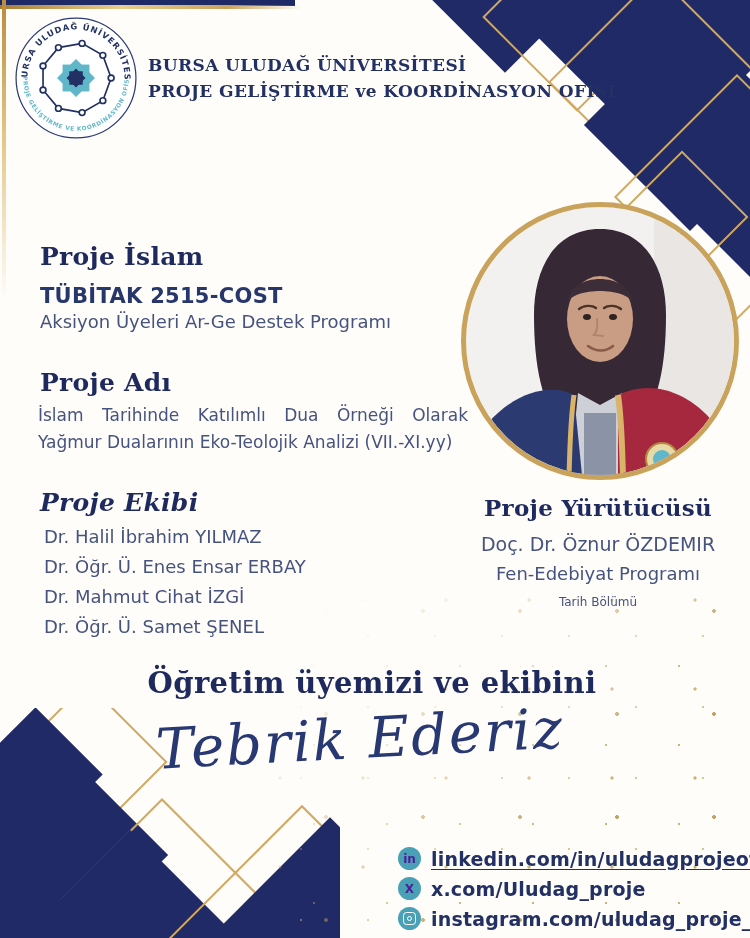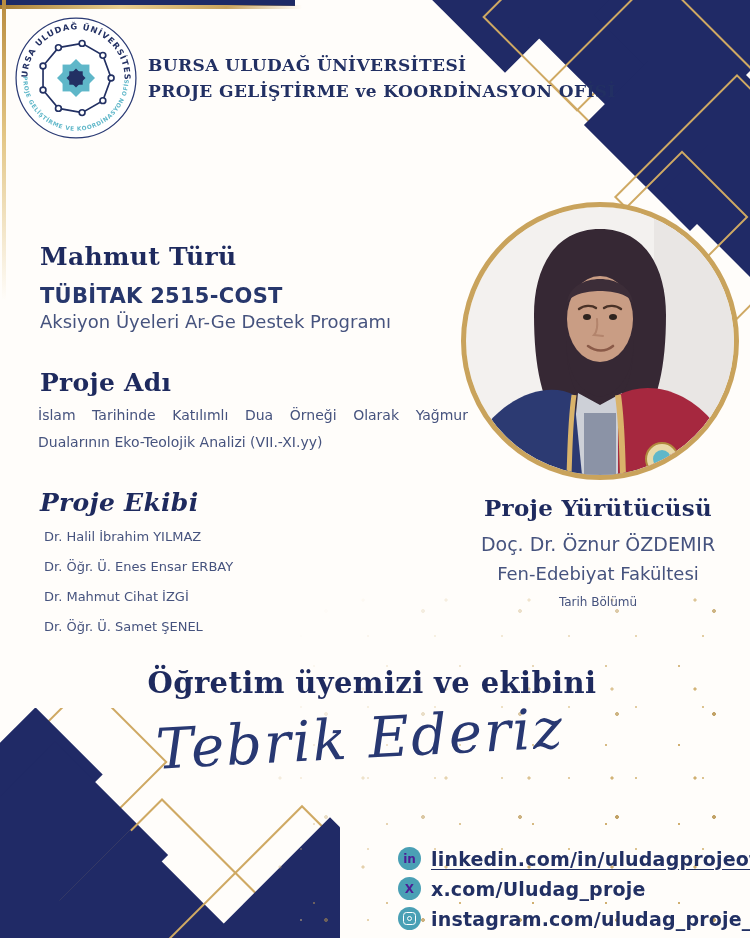--- a/index.html
+++ b/index.html
@@ -47,26 +47,26 @@
     position:absolute;font-family:"DejaVu Serif",serif;font-weight:bold;
     color:#1e2a5e;font-size:25px;letter-spacing:.3px;
   }
   .h-type{left:40px;top:242px;}
   .h-name{left:40px;top:368px;}
   .h-team{left:40px;top:488px;font-style:italic;}
   .type-program{position:absolute;left:40px;top:284px;font-size:21px;font-weight:bold;color:#27376c;letter-spacing:.3px;text-align:center;}
   .type-detail{position:absolute;left:40px;top:311px;font-size:18px;color:#46537e;}
   .name-title{
     position:absolute;left:38px;top:402px;width:430px;
-    font-size:14px;line-height:27px;color:#46537e;
+    font-size:17px;line-height:27px;color:#46537e;
     text-align:justify;text-align-last:left;
   }
   .team-list{
     position:absolute;left:44px;top:522px;margin:0;padding:0;list-style:none;
-    font-size:13px;line-height:30px;color:#46537e;
+    font-size:18px;line-height:30px;color:#46537e;
   }
   
   .portrait-wrap{
     position:absolute;left:461px;top:202px;width:268px;height:268px;
     border-radius:50%;border:5px solid #c9a35c;
     box-shadow:0 0 0 1px #e6d1a3 inset;background:#f3f1ef;overflow:hidden;
   }
   .portrait-wrap svg{display:block;width:100%;height:100%;}
   
   .lead-block{
@@ -168,21 +168,21 @@
         <polygon points="60,50.8 69.2,60 60,69.2 50.8,60" fill="#223063"></polygon>
       </g>
     </svg>
   </div>
 
   <div class="org-title">
     <div>BURSA ULUDAĞ ÜNİVERSİTESİ</div>
     <div>PROJE GELİŞTİRME ve KOORDİNASYON OFİSİ</div>
   </div>
 
-  <div class="sec-head h-type">Mahmut Türü</div>
+  <div class="sec-head h-type">Proje İslam</div>
   <div class="type-program">TÜBİTAK 2515-COST</div>
   <div class="type-detail">Aksiyon Üyeleri Ar-Ge Destek Programı</div>
 
   <div class="sec-head h-name">Proje Adı</div>
   <div class="name-title">İslam Tarihinde Katılımlı Dua Örneği Olarak Yağmur Dualarının Eko-Teolojik Analizi (VII.-XI.yy)</div>
 
   <div class="sec-head h-team">Proje Ekibi</div>
   <ul class="team-list">
     <li>Dr. Halil İbrahim YILMAZ</li>
     <li>Dr. Öğr. Ü. Enes Ensar ERBAY</li>
@@ -226,21 +226,21 @@
         <path d="M108,188 C104,216 104,244 103,268" stroke="#d9b36a" stroke-width="5" fill="none"></path>
         <circle cx="196" cy="252" r="16" fill="#e8d9a8" stroke="#b08a3e" stroke-width="2"></circle>
         <circle cx="196" cy="252" r="9" fill="#5fb7c9"></circle>
       </g>
     </svg>
   </div>
 
   <div class="lead-block">
     <div class="lead-head">Proje Yürütücüsü</div>
     <div class="lead-name">Doç. Dr. Öznur ÖZDEMIR</div>
-    <div class="lead-faculty">Fen-Edebiyat Fakültesi</div>
+    <div class="lead-faculty">Fen-Edebiyat Programı</div>
     <div class="lead-dept">Tarih Bölümü</div>
   </div>
 
   <div class="congrats-1">Öğretim üyemizi ve ekibini</div>
   <div class="congrats-2">Tebrik Ederiz</div>
 
   <div class="social">
     <div class="social-row underline">
       <span class="social-icon">in</span>
       <span class="social-text">linkedin.com/in/uludagprojeofisi</span>

